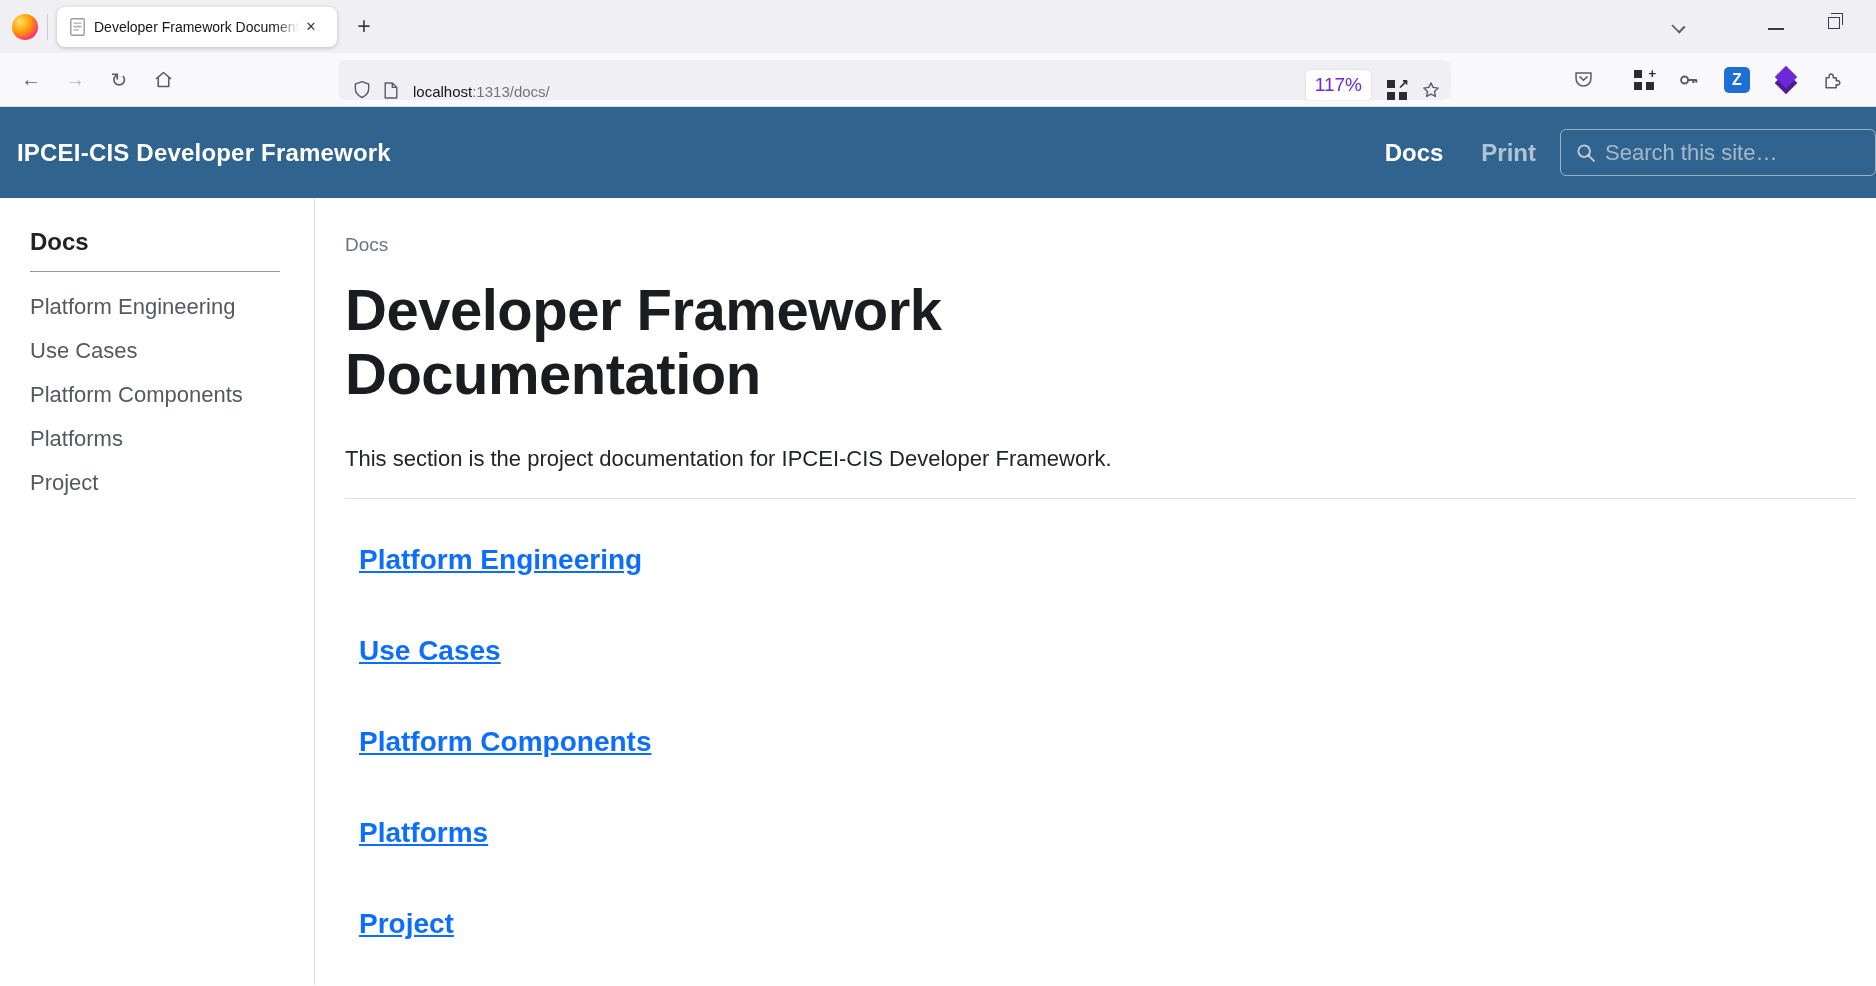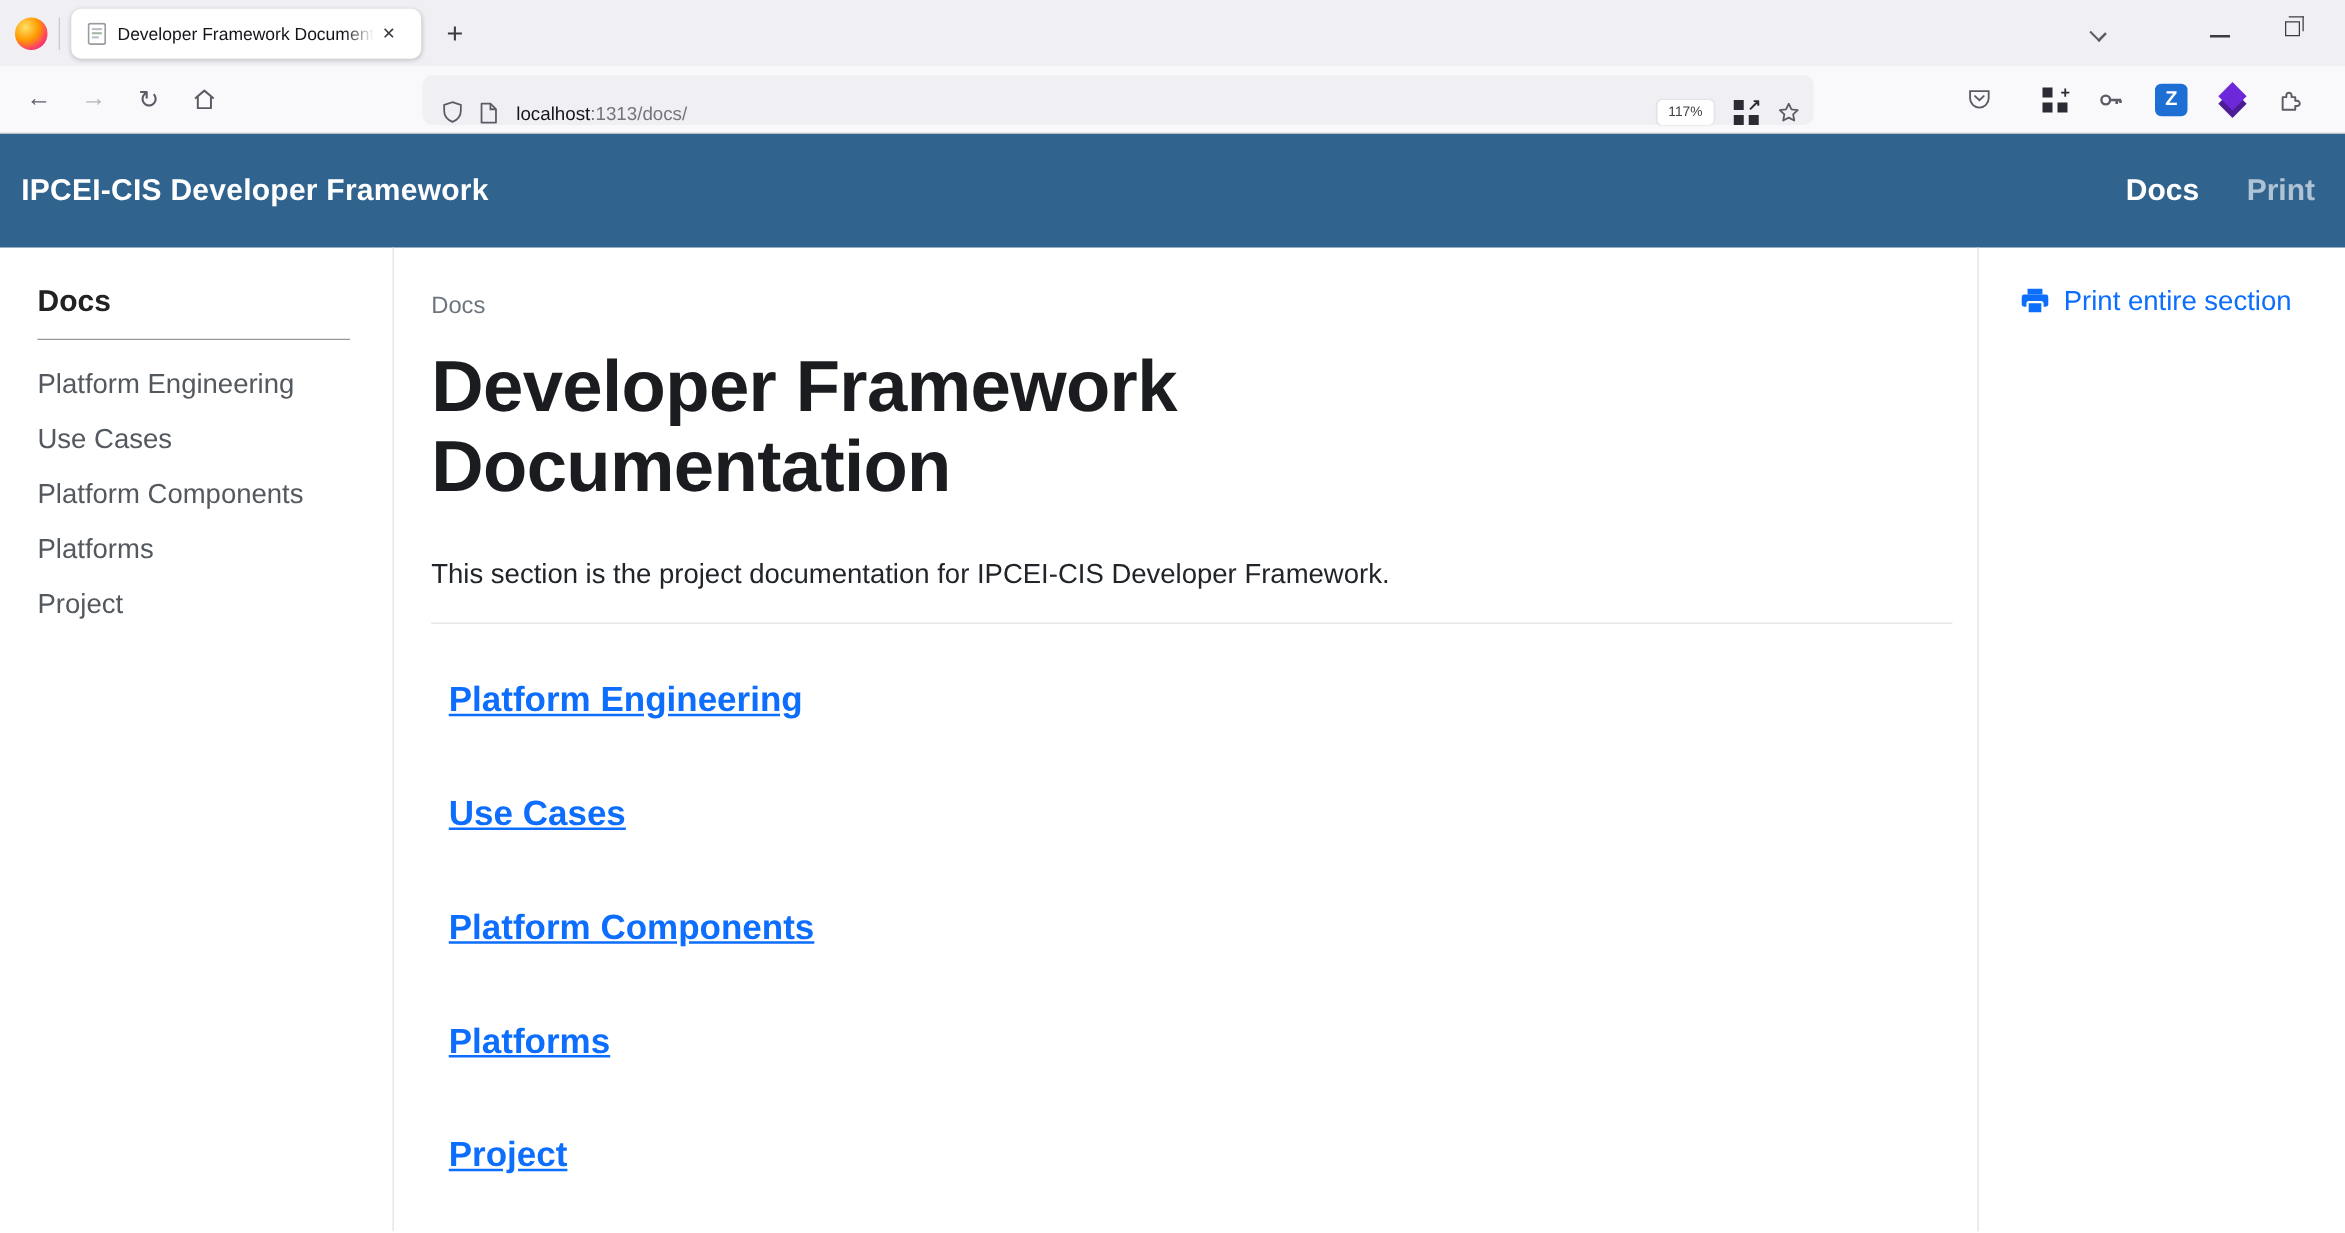--- a/index.html
+++ b/index.html
@@ -37,21 +37,21 @@
   .tbtn { width:34px; height:34px; display:flex; align-items:center; justify-content:center;
           margin-right:10px; font-size:20px; color:#5b5b66; border-radius:6px; }
   .tbtn.disabled { color:#b4b4bc; }
   .urlbar { margin-left:148px; width:1113px; height:40px; border-radius:8px; background:#f0f0f4;
             display:flex; align-items:flex-end; padding:0 10px 0 14px; }
   .urlbar .sep-ic { margin-right:11px; display:flex; }
   .url-text { font-size:15px; margin-left:3px; }
   .url-text .host { color:#15141a; }
   .url-text .path { color:#74747e; }
   .zoom-pill { margin-left:auto; background:#fff; border-radius:4px; padding:4px 9px;
-               font-size:11px; color:#404040; box-shadow:0 0 2px rgba(0,0,0,.15); }
+               font-size:19px; color:#6d28d9; box-shadow:0 0 2px rgba(0,0,0,.15); }
   .grid-ic { position:relative; width:20px; height:20px; margin-left:16px; }
   .grid-ic i { position:absolute; width:8px; height:8px; background:#2b2b33; }
   .grid-ic i.tl{left:0;top:0;} .grid-ic i.bl{left:0;bottom:0;} .grid-ic i.br{right:0;bottom:0;}
   .grid-ic .corner { position:absolute; right:-2px; top:-4px; font-size:13px; font-weight:bold; color:#2b2b33; }
   .star-ic { margin-left:14px; display:flex; }
   .ext-icons { margin-left:auto; display:flex; align-items:center; gap:24px; padding-right:32px; }
   .zot { width:26px; height:26px; border-radius:5px; background:#1d6fd4; color:#fff;
          display:flex; align-items:center; justify-content:center; font-weight:bold; font-size:16px; }
   .layers { position:relative; width:24px; height:24px; }
   .layers i { position:absolute; left:4px; width:16px; height:16px; transform:rotate(45deg); }
@@ -190,20 +190,29 @@
     </span>
   </div>
 </div>
 
 <div class="site">
   <div class="navbar">
     <span class="brand">IPCEI-CIS Developer Framework</span>
     <div class="nav-right">
       <span class="nav-link active">Docs</span>
       <span class="nav-link inactive">Print</span>
+      <div class="searchbox">
+        <span>
+          <svg width="22" height="22" viewBox="0 0 24 24">
+              <circle cx="10" cy="10" r="6.3" fill="none" stroke="rgba(255,255,255,.65)" stroke-width="2.2"></circle>
+              <path d="M14.8 14.8 20.6 20.6" stroke="rgba(255,255,255,.65)" stroke-width="2.2" stroke-linecap="round"></path>
+            </svg>
+        </span>
+        <input placeholder="Search this site…" style="">
+      </div>
     </div>
   </div>
 
   <div class="content-row">
     <div class="sidebar">
       <h5>Docs</h5>
       <hr>
       <ul>
         <li>Platform Engineering</li>
         <li>Use Cases</li>
@@ -220,26 +229,14 @@
       <hr>
       <div class="slinks">
         <h3 class="slink"><a>Platform Engineering</a></h3>
         <h3 class="slink"><a>Use Cases</a></h3>
         <h3 class="slink"><a>Platform Components</a></h3>
         <h3 class="slink"><a>Platforms</a></h3>
         <h3 class="slink"><a>Project</a></h3>
       </div>
     </div>
 
-    <div class="toc">
-      <div class="print-link">
-        <span>
-          <svg width="26" height="26" viewBox="0 0 24 24">
-              <path d="M6.5 2.8h11v4.2h-11z" fill="var(--link-blue)"></path>
-              <rect x="2.2" y="7" width="19.6" height="9" rx="1.8" fill="var(--link-blue)"></rect>
-              <rect x="6.5" y="12.6" width="11" height="8.4" rx="1" fill="var(--link-blue)" stroke="#fff" stroke-width="1.7"></rect>
-            </svg>
-        </span>
-        <span>Print entire section</span>
-      </div>
-    </div>
   </div>
 </div>
 
 </body></html>

